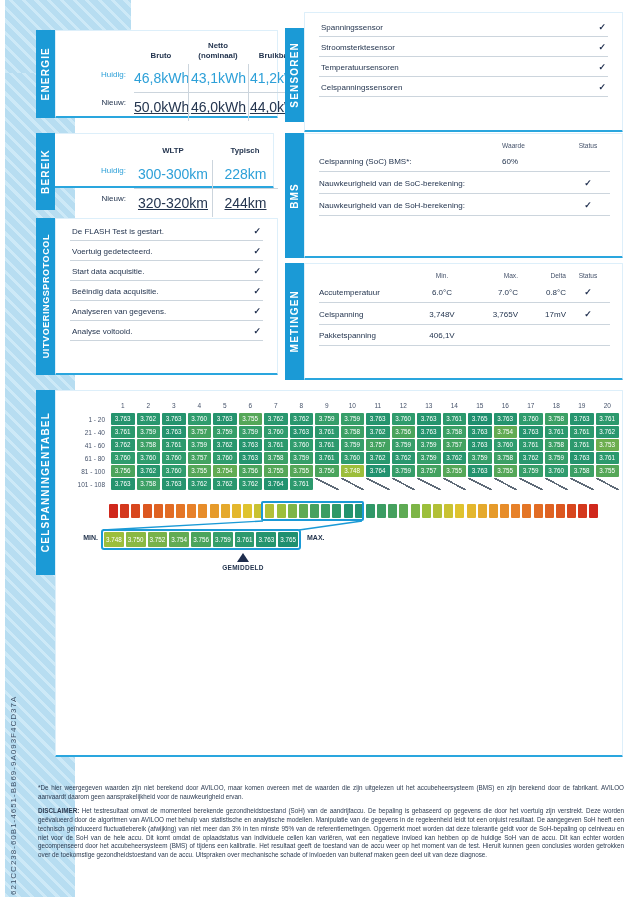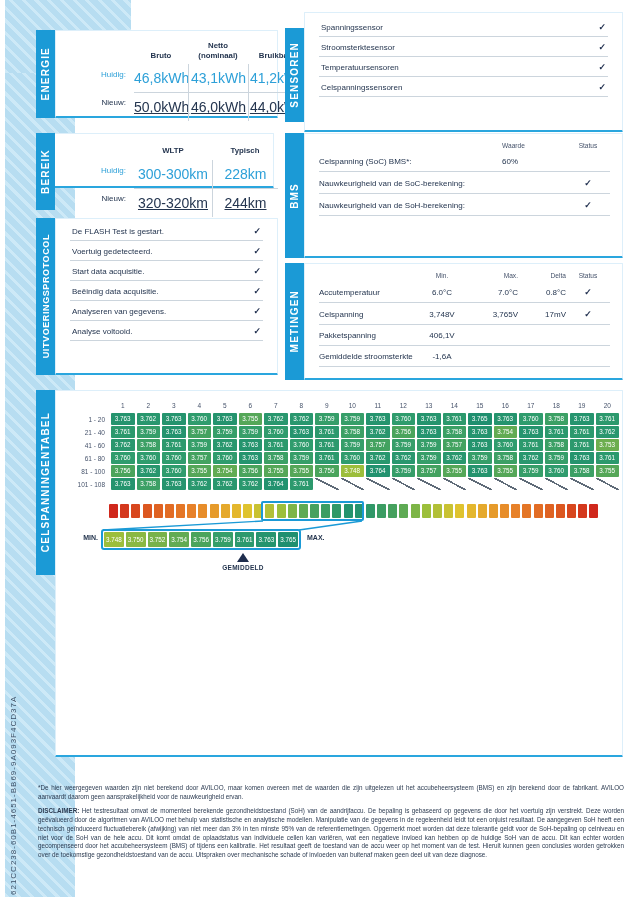--- a/index.html
+++ b/index.html
@@ -228,27 +228,20 @@
     <div class="trow">
         <span class="lbl">Celspanning</span>
         <span class="cw56">3,748V</span>
         <span class="cw48">3,765V</span>
         <span class="cw48">17mV</span>
         <span class="cw44 chk">✓</span>
       </div>
     <div class="trow">
         <span class="lbl">Pakketspanning</span>
         <span class="cw56">406,1V</span>
-        <span class="cw48"></span>
-        <span class="cw48"></span>
-        <span class="cw44 chk"></span>
-      </div>
-    <div class="trow">
-        <span class="lbl">Gemiddelde stroomsterkte</span>
-        <span class="cw56">-1,6A</span>
         <span class="cw48"></span>
         <span class="cw48"></span>
         <span class="cw44 chk"></span>
       </div>
   </div>
 
   <div class="vbar" style="left:36px;top:390px;height:185px">
       <span>CELSPANNINGENTABEL</span>
     </div>
   <div class="panel" style="left:55px;top:390px;width:568px;height:367px">

